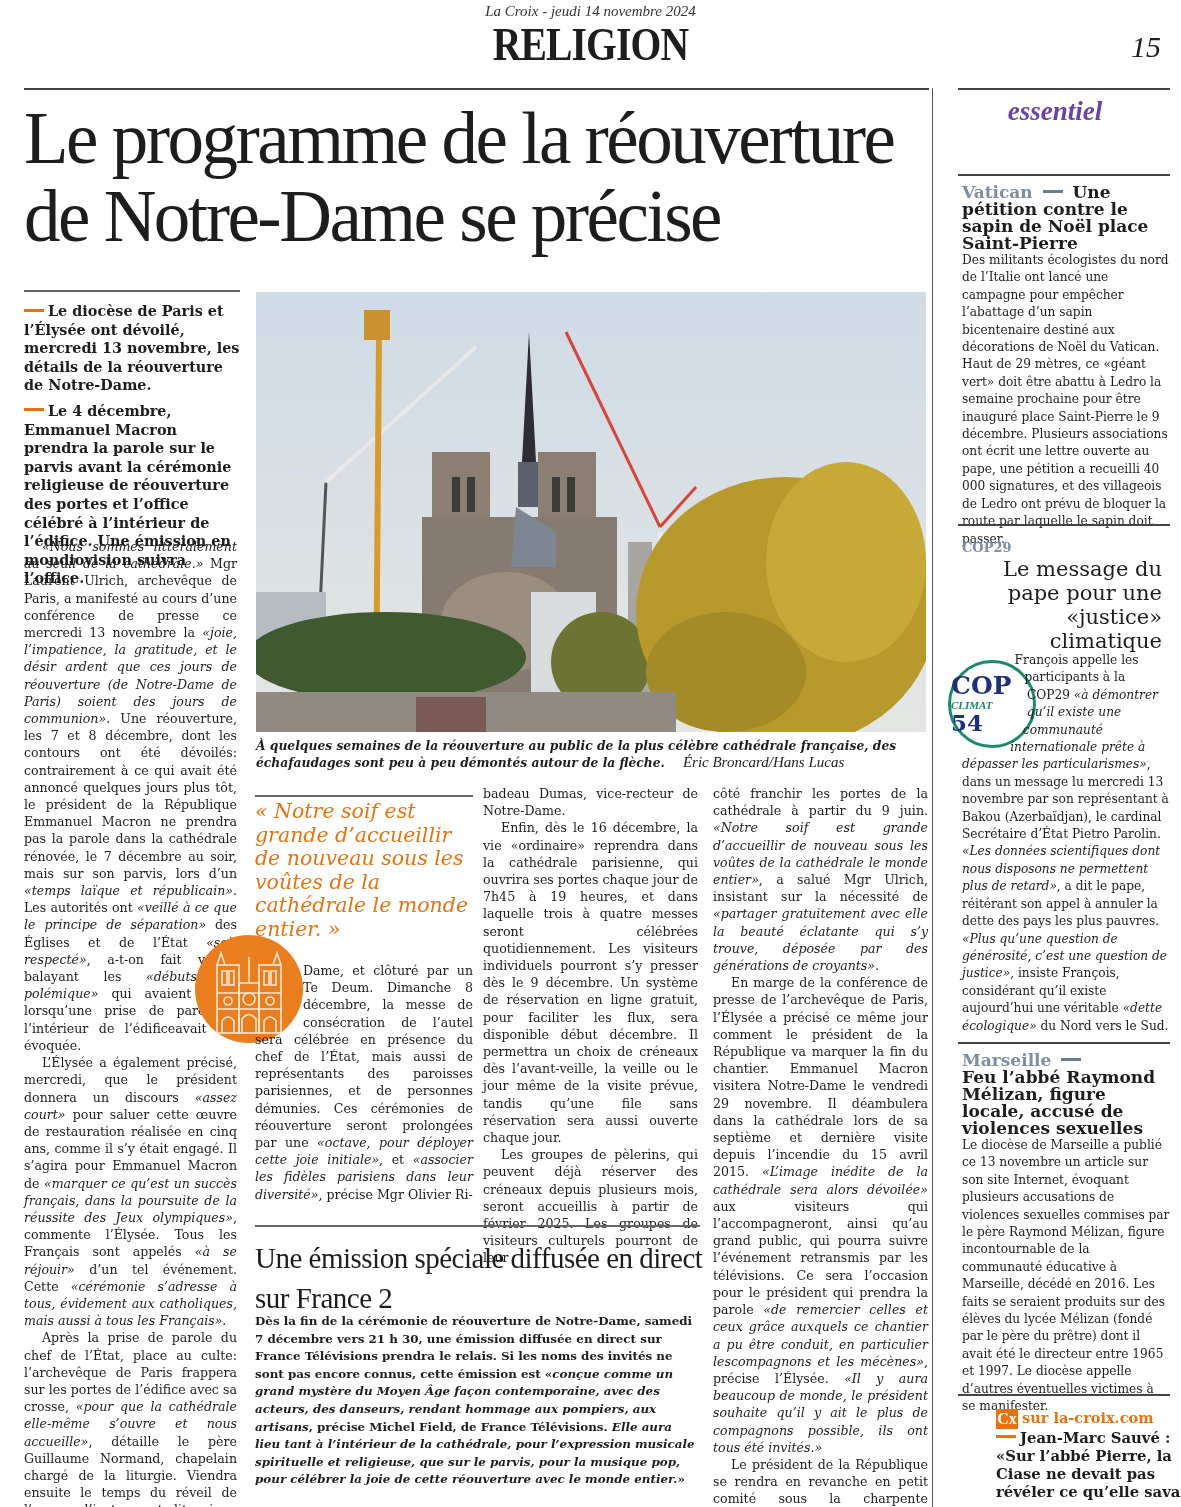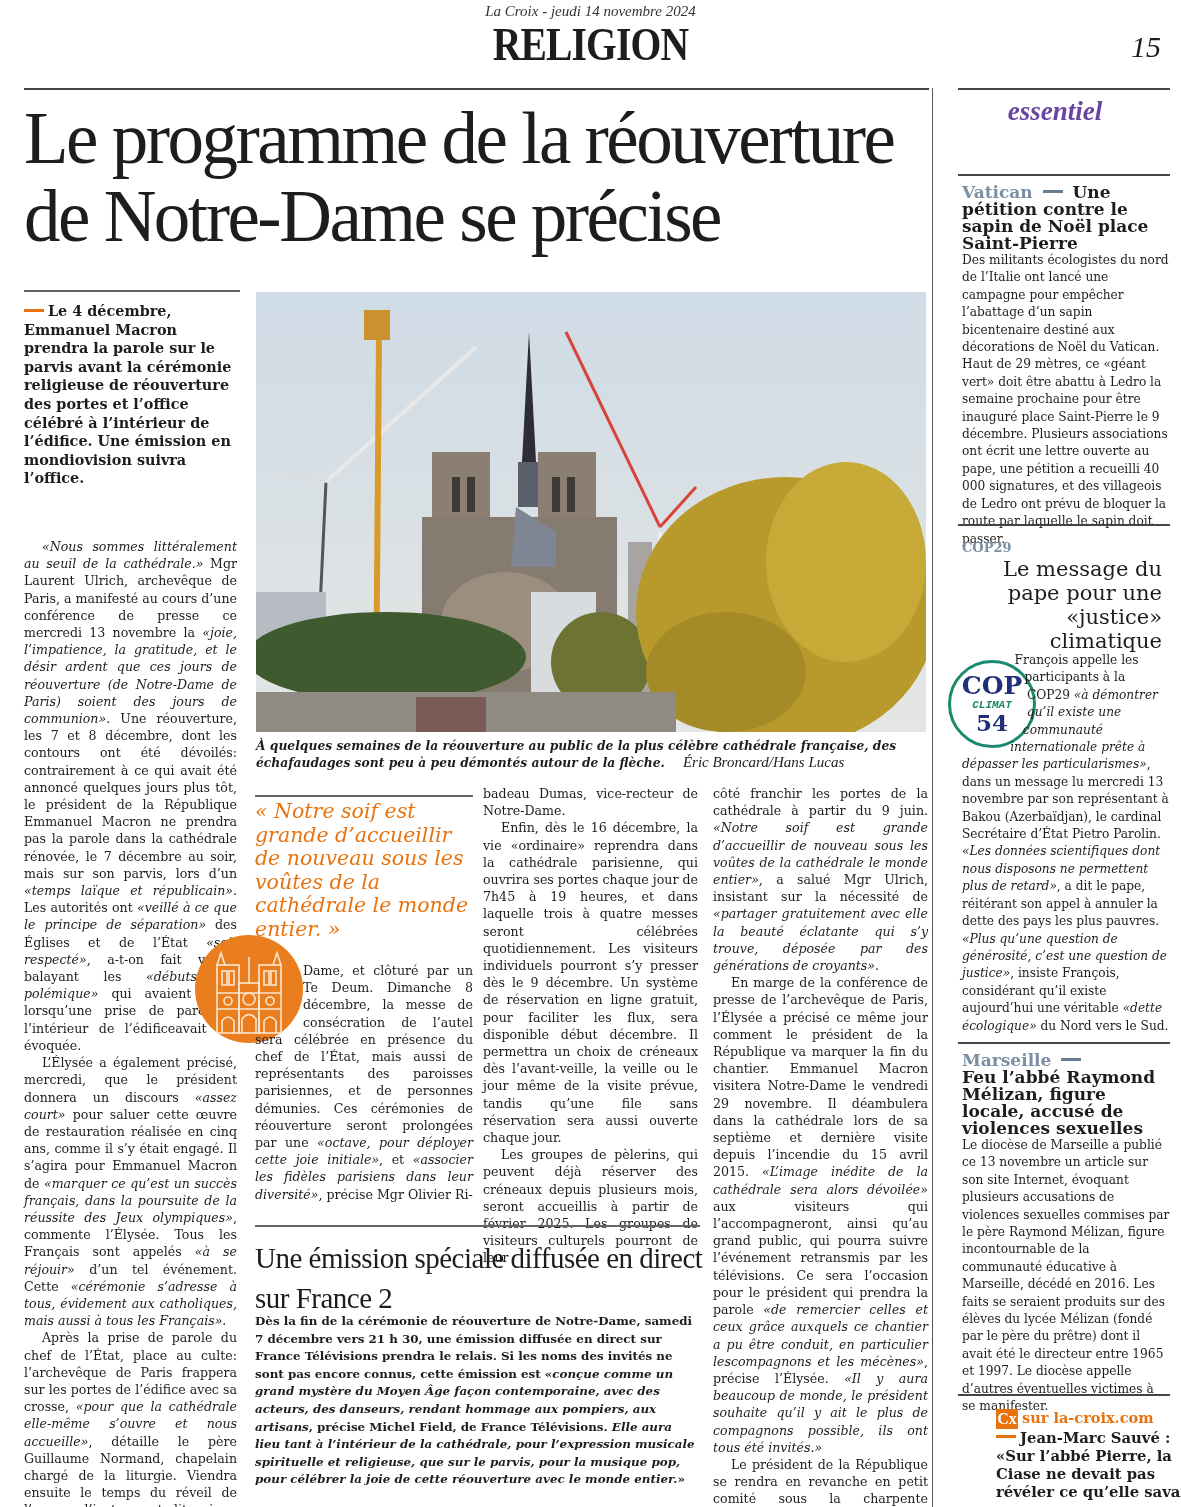--- a/index.html
+++ b/index.html
@@ -49,23 +49,23 @@
      font-weight:bold; font-size:27px; font-family:"Liberation Serif", serif; }
   .kicker { color:#7b8ea3; font-weight:bold; }
   .side-title { font-weight:bold; font-size:17px; line-height:17px; }
   .side-body { font-size:12.2px; line-height:17.4px; }
   .side-body i { font-style:italic; }
 
   #cop-head { left:962px; top:540px; width:200px; }
   #cop-kicker { font-size:13px; font-weight:bold; color:#7b8ea3; }
   #cop-title { font-family:"DejaVu Serif", serif; font-size:21px; line-height:24px; margin-top:2px;text-align:right; }
   #cop-logo { left:948px; top:660px; width:88px; height:88px; border-radius:50%; border:3px solid #1a8a6f;
-     box-sizing:border-box; background:#fff; text-align:center; }
+     box-sizing:border-box; background:#fff; text-align:left; }
   #cop-logo .l1 { font-family:"DejaVu Serif", serif; font-weight:bold; font-size:25px; color:#1f2f7a; line-height:26px; margin-top:10px; }
-  #cop-logo .l2 { font-family:Liberation Mono, monospace; font-weight:bold; font-style:italic; font-size:11px; color:#1a8a6f; line-height:12px; }
+  #cop-logo .l2 { font-family:Liberation Serif, serif; font-weight:bold; font-style:italic; font-size:11px; color:#1a8a6f; line-height:12px; }
   #cop-logo .l3 { font-family:"DejaVu Serif", serif; font-weight:bold; font-size:23px; color:#1f2f7a; line-height:24px; }
 
   #lacroix-web { left:996px; top:1408px; width:215px; }
   #cx-logo { display:inline-block; width:22px; height:20px; background:#e8730e; color:#fff; font-family:"Liberation Serif",serif;
      font-weight:bold; font-size:16px; line-height:20px; text-align:center; vertical-align:middle; margin-right:4px; }
   #web-label { color:#e8730e; font-weight:bold; font-size:14.5px; }
   #web-title { font-weight:bold; font-size:14.8px; line-height:18px; }
 </style>
 </head>
 <body>
@@ -74,20 +74,21 @@
 <div class="abs" id="rubrique">RELIGION</div>
 <div class="abs" id="page-num">15</div>
 
 <div class="rule" style="left:24px;top:88px;width:905px;height:1.5px;"></div>
 <div class="vrule" style="left:932px;top:88px;height:1419px;"></div>
 
 <h1 class="abs" id="headline">Le programme de la réouverture de Notre-Dame se précise</h1>
 
 <div class="rule" style="left:24px;top:290px;width:216px;height:1.5px;background:#666;"></div>
 <div class="abs chapo" style="left:24px;top:302px;width:216px;">
+  <p><span class="dash"></span><span>Le diocèse de Paris et l’Élysée ont dévoilé, mercredi 13 novembre, les détails de la réouverture de Notre-Dame.</span></p>
   <p><span class="dash"></span><span>Le 4 décembre, Emmanuel Macron prendra la parole sur le parvis avant la cérémonie religieuse de réouverture des portes et l’office célébré à l’intérieur de l’édifice. Une émission en mondiovision suivra l’office.</span></p>
 </div>
 
 <div class="abs" id="photo">
   <svg width="670" height="440" viewBox="0 0 670 440" xmlns="http://www.w3.org/2000/svg">
     <defs>
       <linearGradient id="sky" x1="0" y1="0" x2="0" y2="1">
         <stop offset="0" stop-color="#cfdbe6"></stop>
         <stop offset="1" stop-color="#e4e6e3"></stop>
       </linearGradient>

